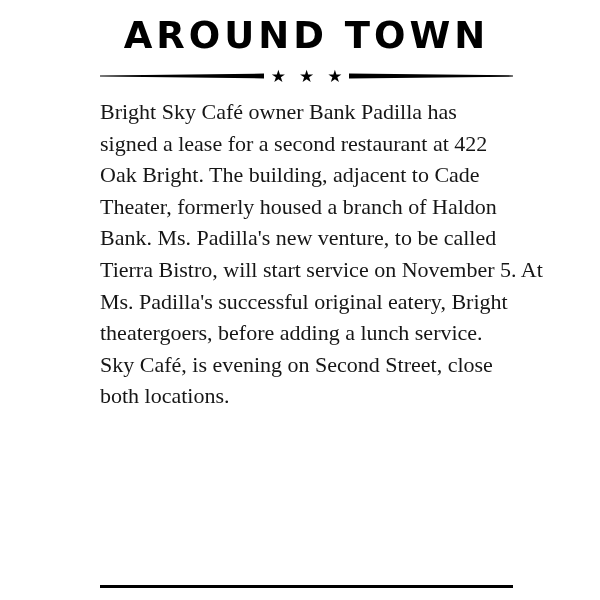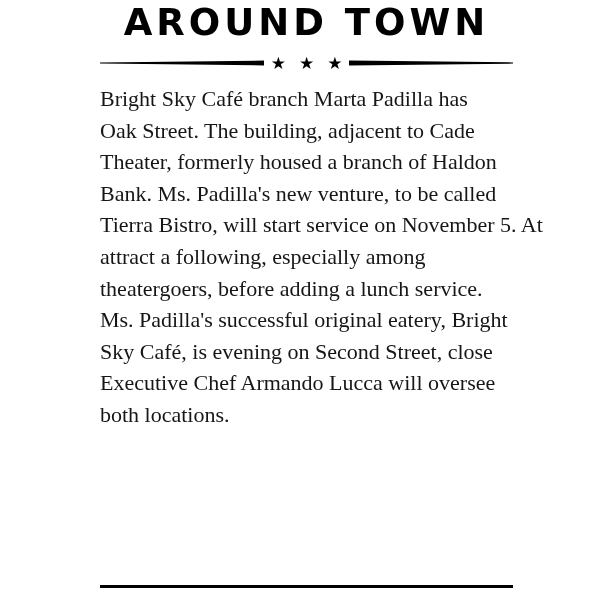--- a/index.html
+++ b/index.html
@@ -9,21 +9,21 @@
     height: 600px;
     background: #ffffff;
     overflow: hidden;
   }
   .column {
     width: 413px;
     margin-left: 100px;
   }
   .masthead-title {
     margin: 0;
-    padding-top: 1px;
+    padding-top: 14px;
     text-align: center;
     font-family: "DejaVu Sans", sans-serif;
     font-weight: bold;
     font-size: 37px;
     letter-spacing: 4px;
     color: #000000;
     white-space: nowrap;
   }
   .divider {
     display: flex;
@@ -76,28 +76,27 @@
         <span>★</span>
         <span>★</span>
         <span>★</span>
       </span>
       <svg class="taper" width="164" height="12" viewBox="0 0 164 12">
         <polygon points="0,3.6 164,5.4 164,6.6 0,8.4" fill="#000000"></polygon>
       </svg>
     </div>
 
     <div class="article">
-      <div class="line">Bright Sky Café branch Marta Padilla has</div>
-      <div class="line">Oak Street. The building, adjacent to Cade</div>
+      <div class="line">Bright Sky Café owner Bank Padilla has</div>
+      <div class="line">signed a lease for a second restaurant at 422</div>
+      <div class="line">Oak Bright. The building, adjacent to Cade</div>
       <div class="line">Theater, formerly housed a branch of Haldon</div>
       <div class="line">Bank. Ms. Padilla's new venture, to be called</div>
       <div class="line">Tierra Bistro, will start service on November 5. At</div>
-      <div class="line">attract a following, especially among</div>
+      <div class="line">Ms. Padilla's successful original eatery, Bright</div>
       <div class="line">theatergoers, before adding a lunch service.</div>
-      <div class="line">Ms. Padilla's successful original eatery, Bright</div>
       <div class="line">Sky Café, is evening on Second Street, close</div>
-      <div class="line">Executive Chef Armando Lucca will oversee</div>
       <div class="line">both locations.</div>
     </div>
   </div>
 
   <div class="bottom-rule"></div>
 </div>
 
 </body></html>

